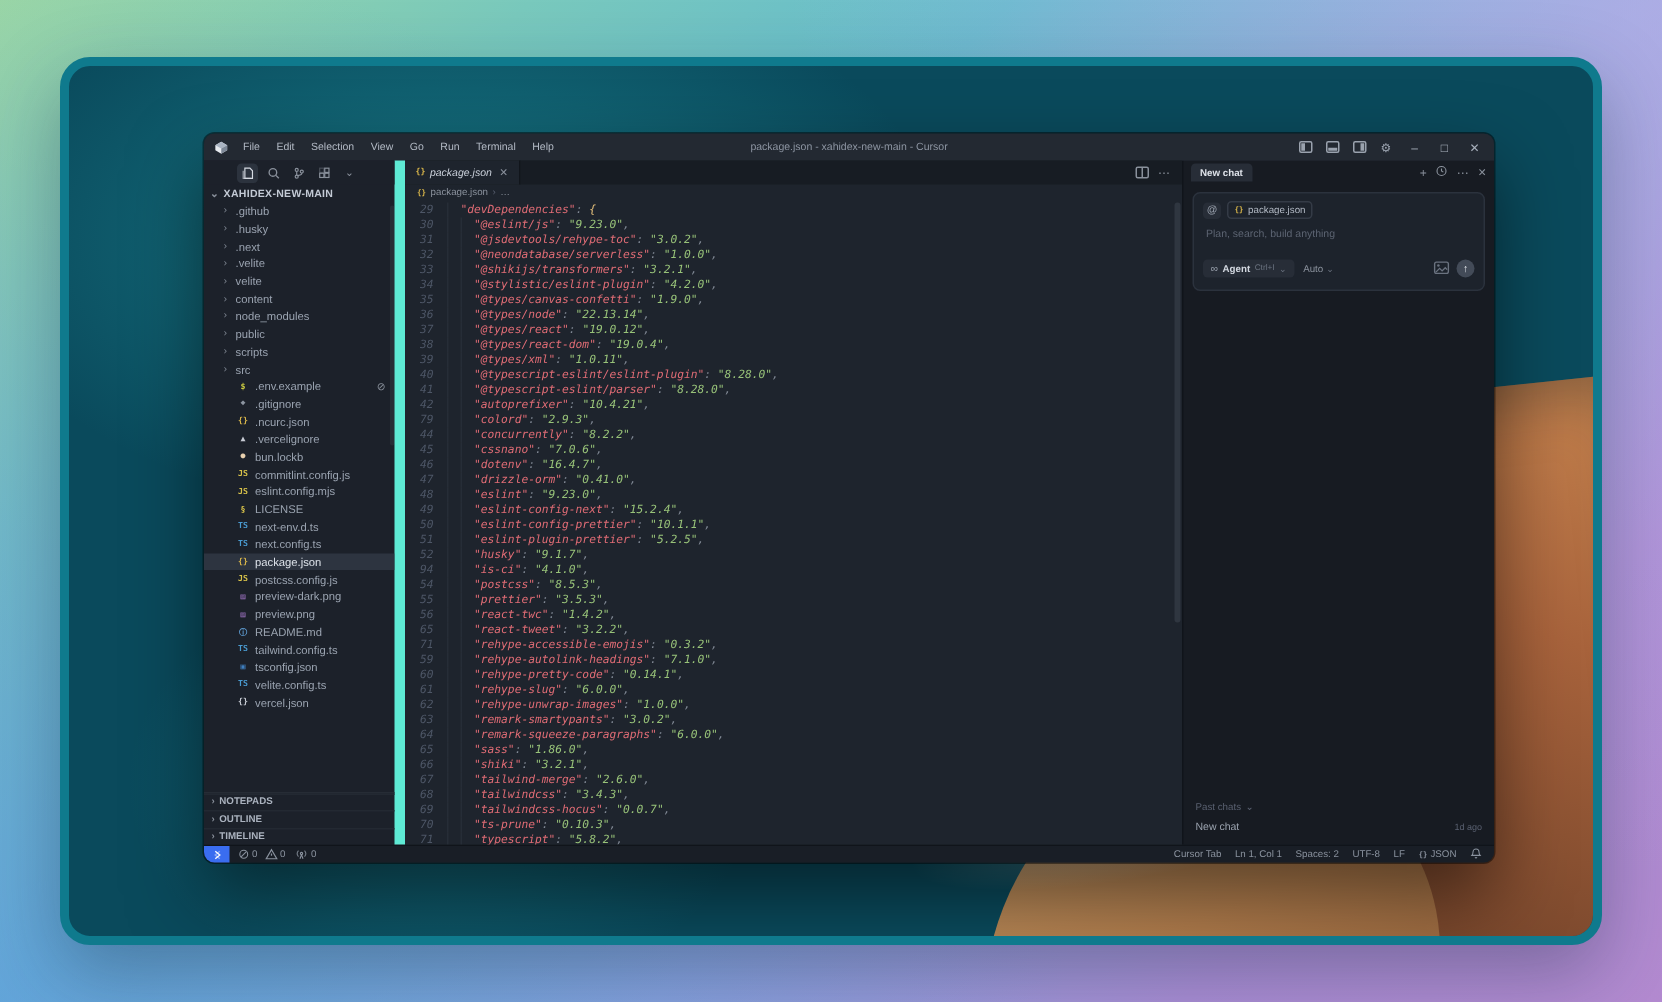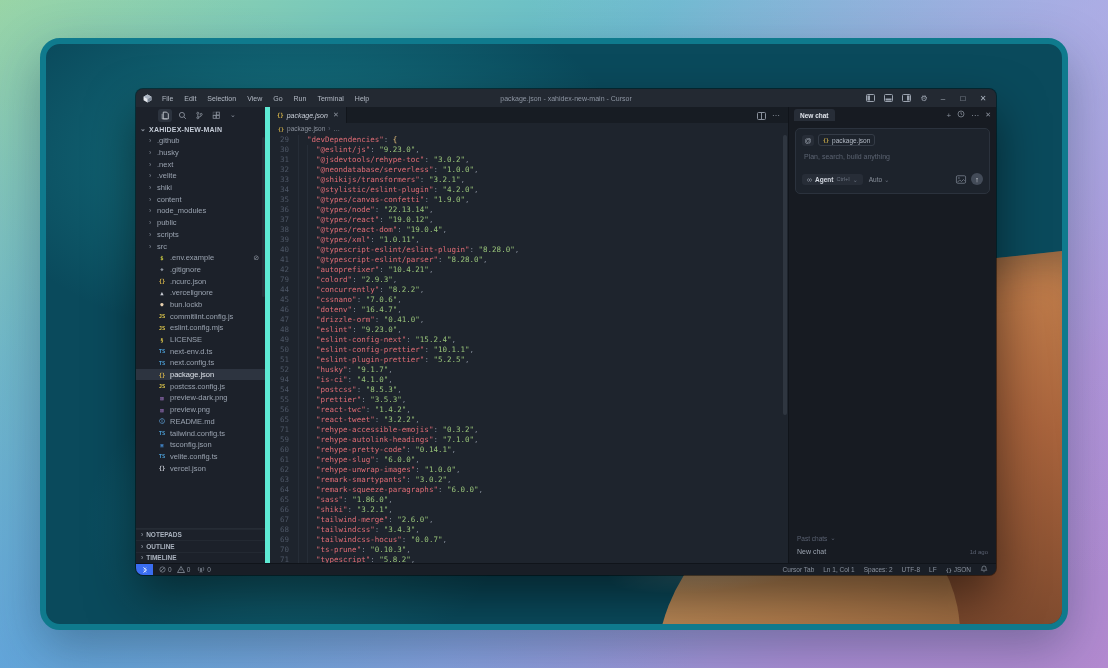--- a/index.html
+++ b/index.html
@@ -50,21 +50,21 @@
   .win-title { position:absolute; left:0; right:0; text-align:center; color:#8d95a2; pointer-events:none; }
   .tb-right { margin-left:auto; display:flex; align-items:center; gap:2px; padding-right:4px; position:relative; }
   .tb-ic { width:16px; height:13px; display:flex; align-items:center; justify-content:center; color:#9aa2ae; border-radius:3px; }
   .tb-ic svg { display:block; }
   .winctl { width:18px; height:14px; display:flex; align-items:center; justify-content:center; color:#aab2be; font-size:8px; }
 
   
   .workbench { flex:1; display:flex; min-height:0; }
 
   
-  .sidebar { width:134px; flex:0 0 134px; background:#1c212a; border-right:5px solid #5eead4;
+  .sidebar { width:134px; flex:0 0 134px; background:#1c212a; border-right:7px solid #5eead4;
     display:flex; flex-direction:column; font-size:7.5px; position:relative; }
   .side-toolbar { height:16px; flex:0 0 16px; display:flex; align-items:center; gap:3px; padding-left:22px; background:#1c212a; }
   .st-ic { width:14px; height:13px; display:flex; align-items:center; justify-content:center; color:#8a919c; border-radius:3px; }
   .st-ic.active { background:#2c333e; color:#d5dae2; }
   .root-row { height:12px; display:flex; align-items:center; gap:3px; padding-left:4px;
     color:#c3cad5; font-weight:bold; font-size:7px; letter-spacing:.2px; }
   .root-row .chev { color:#8a919c; font-size:7px; }
   .tree { flex:1; overflow:hidden; }
   .trow { height:11.7px; display:flex; align-items:center; padding-left:13px; color:#9aa3b0; white-space:nowrap; }
   .trow .chev { width:8px; color:#7d8590; font-size:7px; flex:0 0 8px; }
@@ -84,21 +84,21 @@
   .tab { display:flex; align-items:center; gap:3px; padding:0 7px; background:#1e242d;
     border-right:1px solid #11151b; font-size:7px; color:#c9cfd9; }
   .tab .tjson { color:#d9b64a; font-size:5.5px; font-weight:bold; font-family:"DejaVu Sans Mono", monospace; }
   .tab .tlabel { font-style:italic; }
   .tab .tclose { color:#8a919c; margin-left:2px; font-size:7px; }
   .tabbar-right { margin-left:auto; display:flex; align-items:center; gap:6px; padding-right:8px; color:#8a919c; }
   .breadcrumb { height:11px; flex:0 0 11px; display:flex; align-items:center; gap:3px;
     padding-left:8px; font-size:6.5px; color:#8a919c; }
   .breadcrumb .tjson { color:#d9b64a; font-size:5px; font-weight:bold; font-family:"DejaVu Sans Mono", monospace; }
   .code { flex:1; overflow:hidden; font-family:"DejaVu Sans Mono", monospace; font-size:7.5px; line-height:10px;
-    padding-top:1px; position:relative; }
+    padding-top:1px; position:relative;font-style:italic; }
   .cline { height:10px; display:flex; white-space:pre; }
   .cline .ln { width:28px; flex:0 0 28px; text-align:right; color:#4d5666; padding-right:9px; }
   .cline .ind { display:inline-block; width:9px; flex:0 0 9px; border-left:1px solid rgba(120,130,150,.10); }
   .tok-key { color:#e06c75; }
   .tok-punc { color:#808894; }
   .tok-val { color:#98c379; }
   .tok-brace { color:#e5c07b; }
   .ed-scroll { position:absolute; right:1px; top:28px; width:4px; height:280px; background:rgba(130,140,155,.18); border-radius:2px; }
 
   
@@ -251,21 +251,21 @@
               <div class="trow">
                 <span class="chev">›</span>
                 <span>.next</span>
               </div>
               <div class="trow">
                 <span class="chev">›</span>
                 <span>.velite</span>
               </div>
               <div class="trow">
                 <span class="chev">›</span>
-                <span>shiki</span>
+                <span>velite</span>
               </div>
               <div class="trow">
                 <span class="chev">›</span>
                 <span>content</span>
               </div>
               <div class="trow">
                 <span class="chev">›</span>
                 <span>node_modules</span>
               </div>
               <div class="trow">

